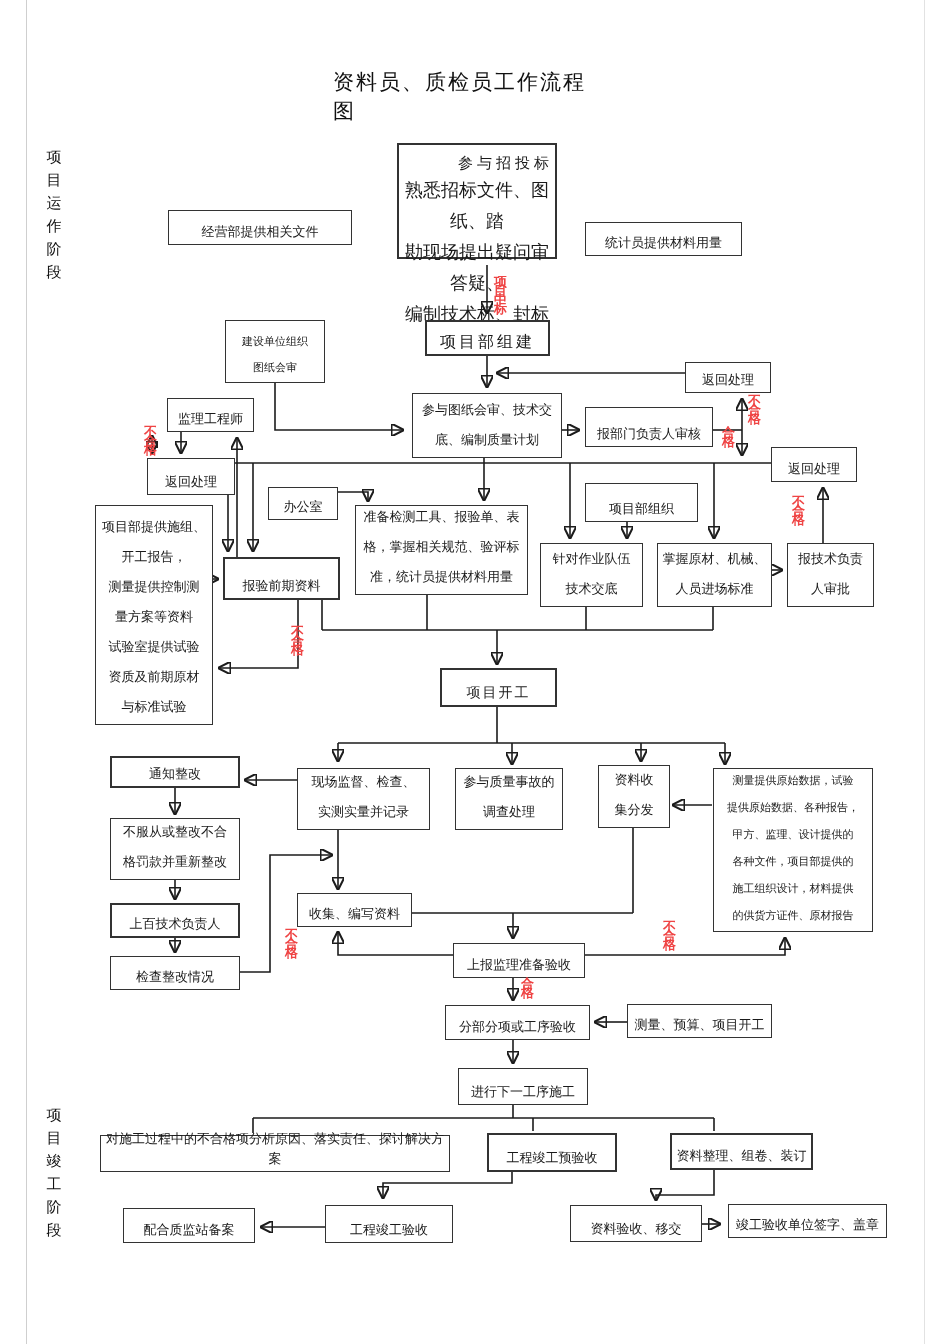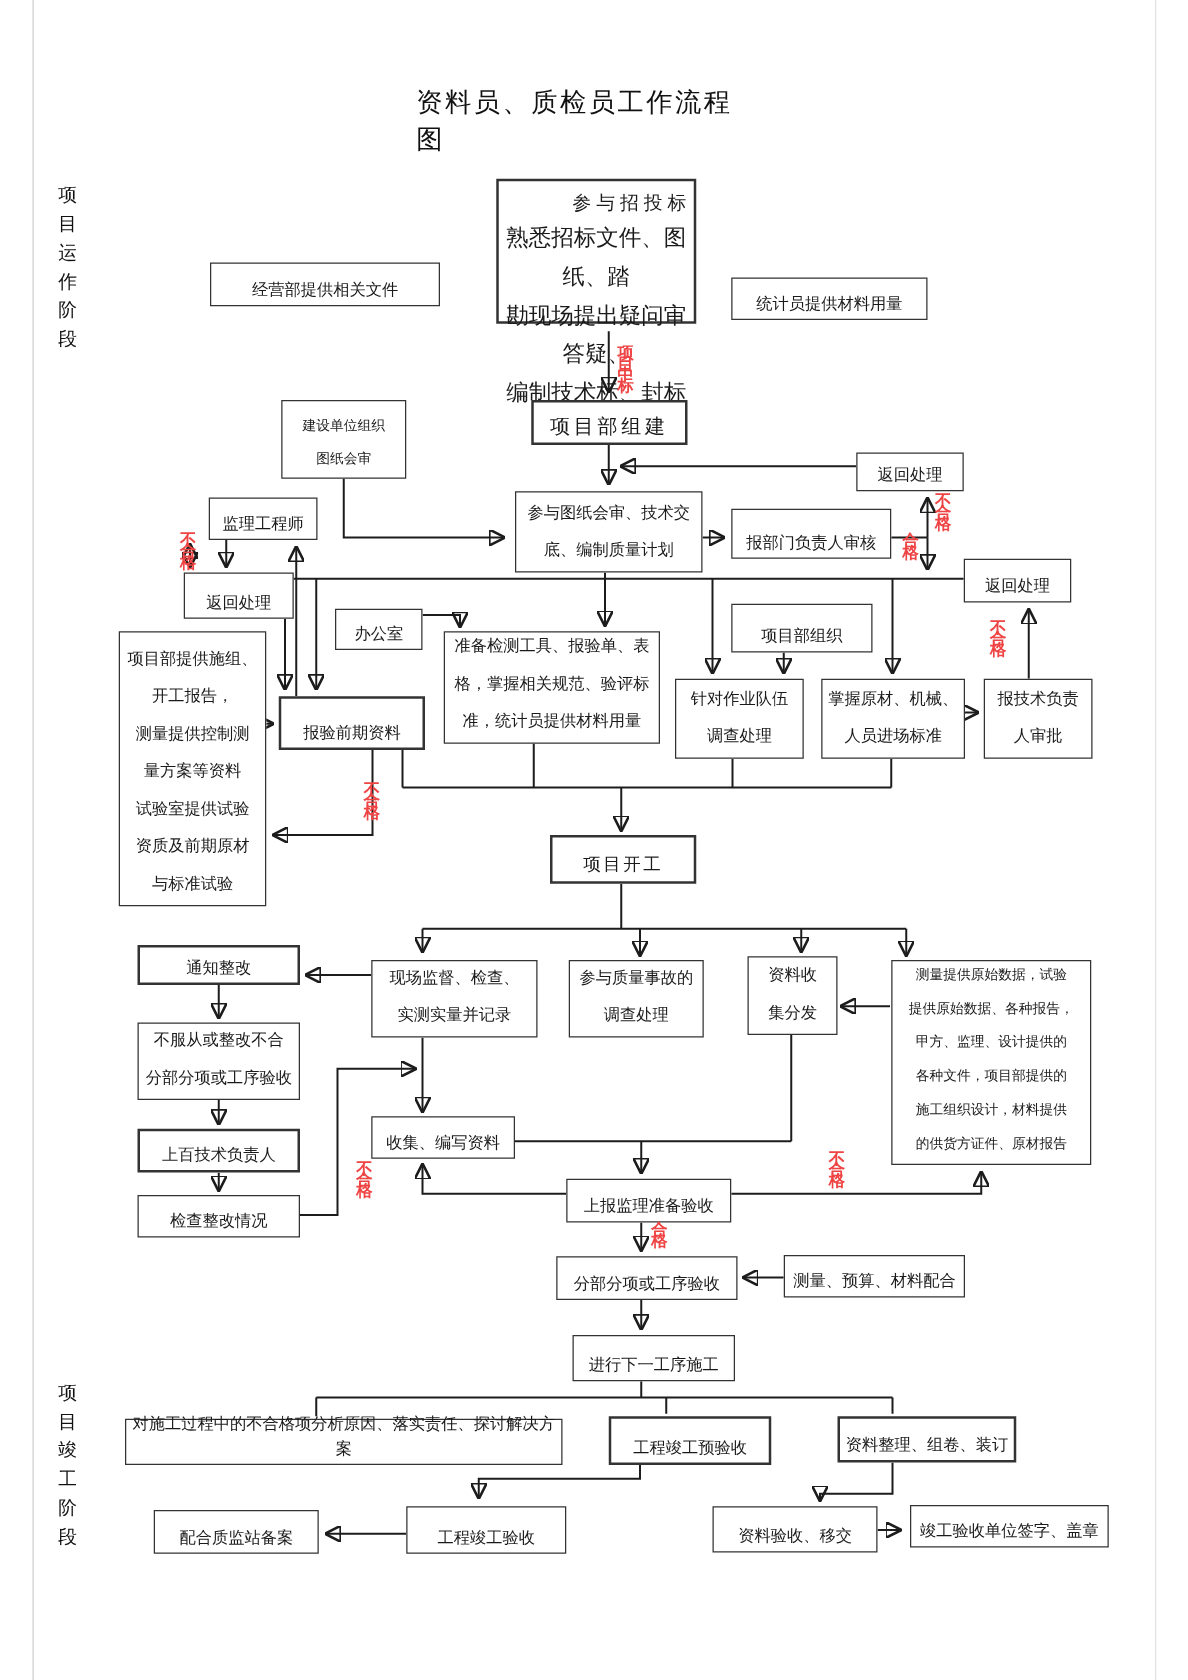--- a/index.html
+++ b/index.html
@@ -122,47 +122,47 @@
 测量提供控制测
 量方案等资料
 试验室提供试验
 资质及前期原材
 与标准试验</div>
   <div class="box thick" style="left:223px;top:557px;width:117px;height:43px;">报验前期资料</div>
   <div class="box lh30" style="left:355px;top:505px;width:173px;height:90px;">准备检测工具、报验单、表
 格，掌握相关规范、验评标
 准，统计员提供材料用量</div>
   <div class="box lh30" style="left:540px;top:543px;width:103px;height:64px;">针对作业队伍
-调查处理</div>
+技术交底</div>
   <div class="box lh30" style="left:657px;top:543px;width:115px;height:64px;">掌握原材、机械、
 人员进场标准</div>
   <div class="box lh30" style="left:787px;top:543px;width:87px;height:64px;">报技术负责
 人审批</div>
   <div class="box thick mid" style="left:440px;top:668px;width:117px;height:39px;">项目开工</div>
   <div class="box thick" style="left:110px;top:756px;width:130px;height:32px;">通知整改</div>
   <div class="box lh30" style="left:297px;top:768px;width:133px;height:62px;">现场监督、检查、
 实测实量并记录</div>
   <div class="box lh30" style="left:455px;top:768px;width:108px;height:62px;">参与质量事故的
 调查处理</div>
   <div class="box lh30" style="left:598px;top:765px;width:72px;height:63px;">资料收
 集分发</div>
   <div class="box lh27" style="left:713px;top:768px;width:160px;height:164px;">测量提供原始数据，试验
 提供原始数据、各种报告，
 甲方、监理、设计提供的
 各种文件，项目部提供的
 施工组织设计，材料提供
 的供货方证件、原材报告</div>
   <div class="box lh30" style="left:110px;top:818px;width:130px;height:62px;">不服从或整改不合
-分部分项或工序验收</div>
+格罚款并重新整改</div>
   <div class="box thick" style="left:110px;top:903px;width:130px;height:35px;">上百技术负责人</div>
   <div class="box" style="left:110px;top:956px;width:130px;height:34px;">检查整改情况</div>
   <div class="box" style="left:297px;top:893px;width:115px;height:34px;">收集、编写资料</div>
   <div class="box" style="left:453px;top:943px;width:132px;height:35px;">上报监理准备验收</div>
   <div class="box" style="left:445px;top:1005px;width:145px;height:35px;">分部分项或工序验收</div>
-  <div class="box" style="left:627px;top:1004px;width:145px;height:34px;">测量、预算、材料配合</div>
+  <div class="box" style="left:627px;top:1004px;width:145px;height:34px;">测量、预算、项目开工</div>
   <div class="box" style="left:458px;top:1068px;width:130px;height:37px;">进行下一工序施工</div>
   <div class="box" style="left:100px;top:1135px;width:350px;height:37px;">对施工过程中的不合格项分析原因、落实责任、探讨解决方案</div>
   <div class="box thick" style="left:487px;top:1133px;width:130px;height:39px;">工程竣工预验收</div>
   <div class="box thick" style="left:670px;top:1133px;width:143px;height:37px;">资料整理、组卷、装订</div>
   <div class="box" style="left:123px;top:1208px;width:132px;height:35px;">配合质监站备案</div>
   <div class="box" style="left:325px;top:1205px;width:128px;height:38px;">工程竣工验收</div>
   <div class="box" style="left:570px;top:1205px;width:132px;height:37px;">资料验收、移交</div>
   <div class="box" style="left:728px;top:1204px;width:159px;height:34px;">竣工验收单位签字、盖章</div>
 
   <div class="vtag" style="left:493px;top:277px;">项目中标</div>

